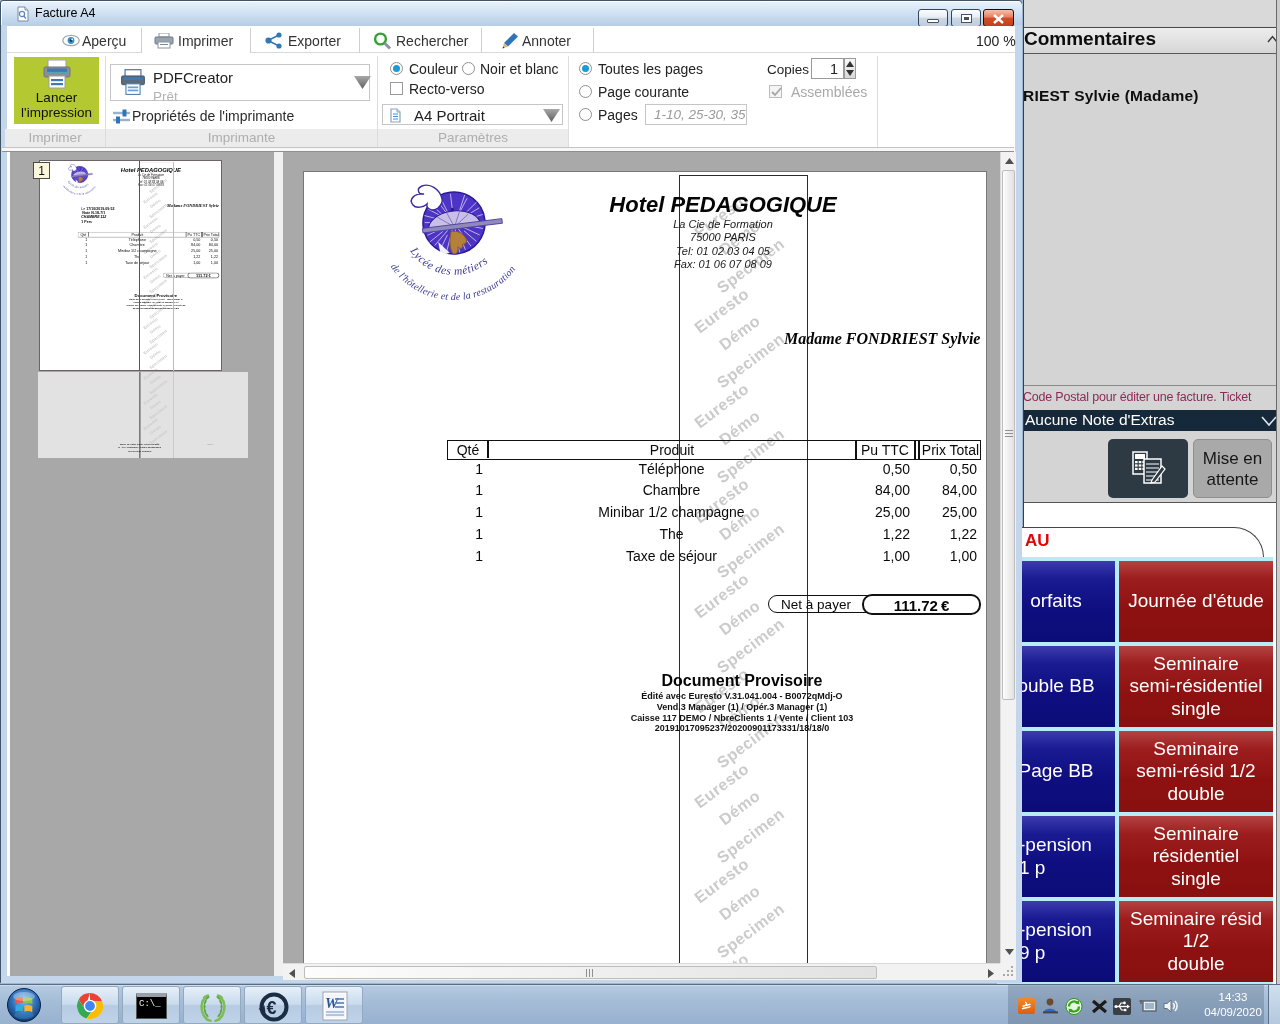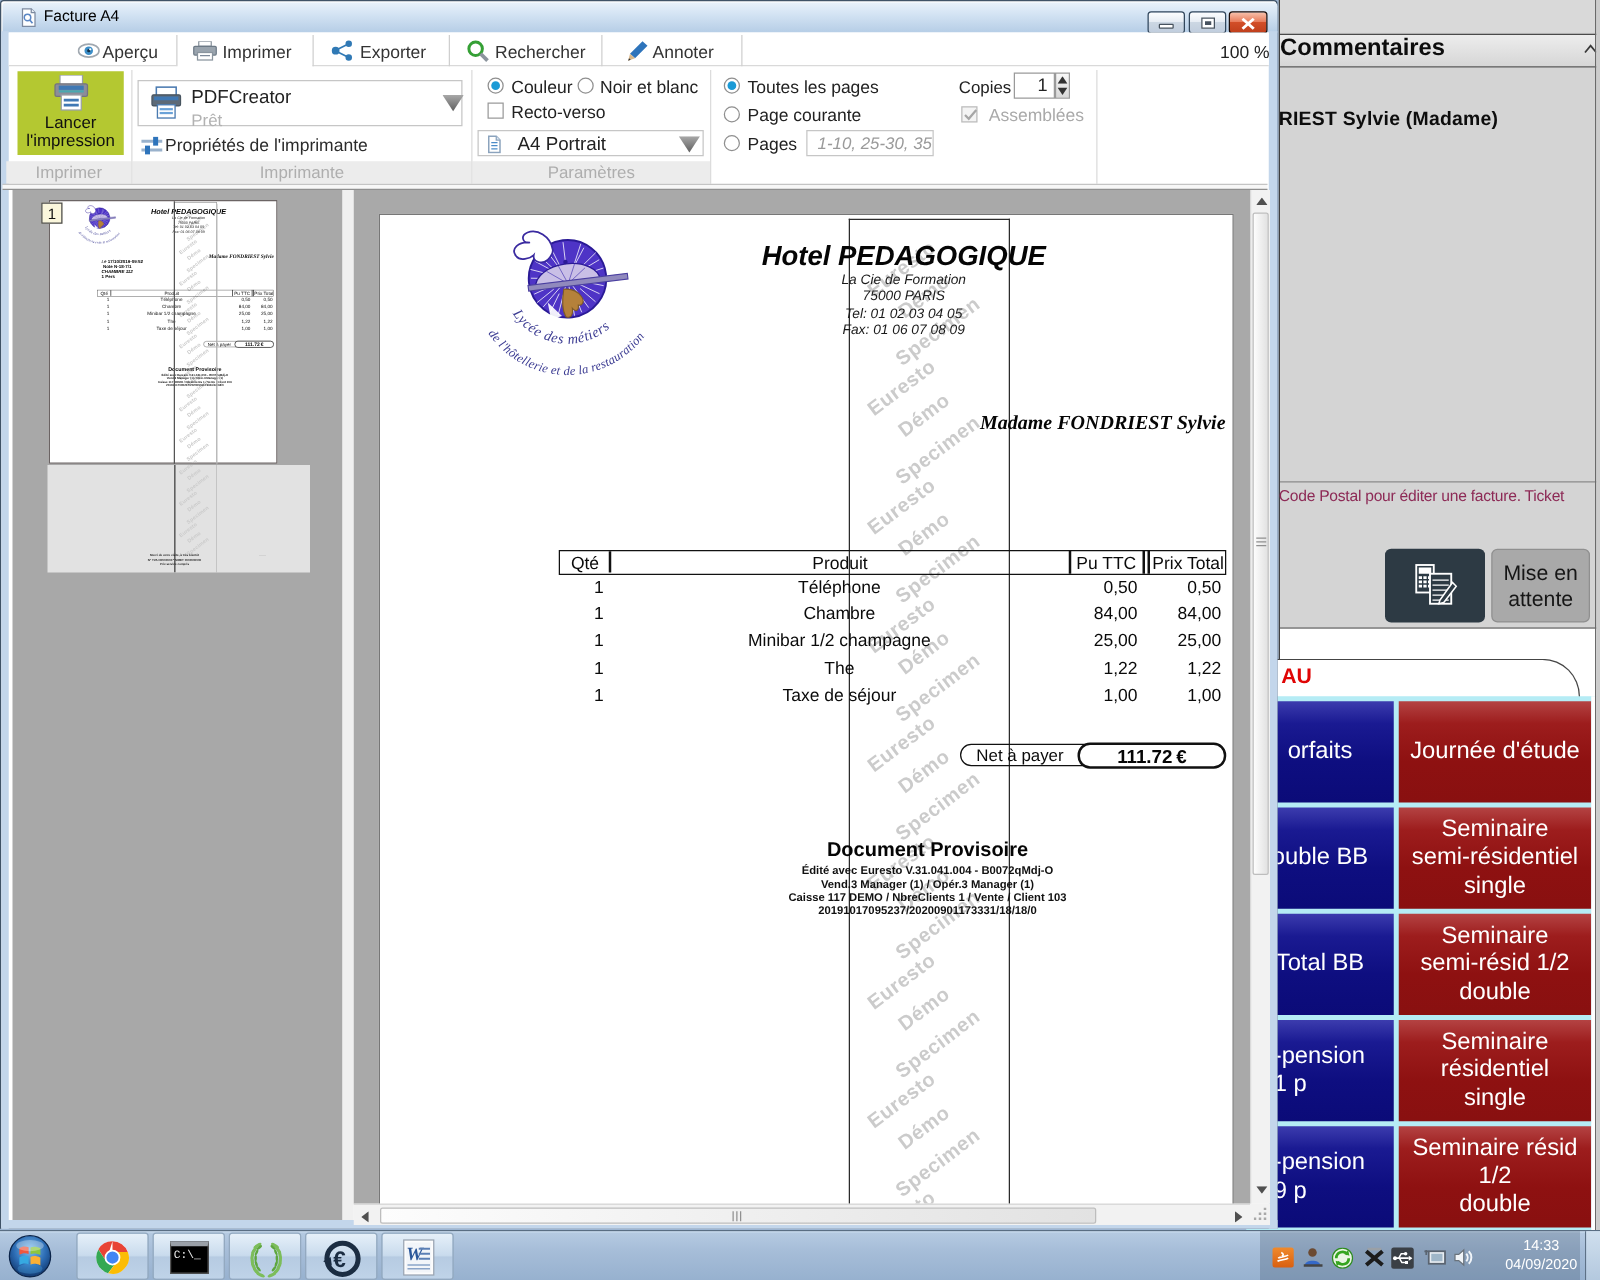--- a/index.html
+++ b/index.html
@@ -45,20 +45,26 @@
 <div id="rwin">
   <div style="position:absolute;left:0;top:0;width:100%;height:26px;background:#d9d9d9;"></div>
   <div class="hdr"></div>
   <div style="position:absolute;left:0;top:28px;font-size:19px;font-weight:bold;color:#0d0d0d;">Commentaires</div>
   <svg class="a" style="left:243px;top:35px;" width="11" height="8">
       <polyline points="1,7 5.5,1.5 10,7" fill="none" stroke="#3a3a3a" stroke-width="1.4"></polyline>
     </svg>
   <div style="position:absolute;left:-1px;top:87px;font-size:15.5px;font-weight:bold;color:#0d0d0d;letter-spacing:.2px;">RIEST Sylvie (Madame)</div>
   <div style="position:absolute;left:0;top:385px;width:100%;height:1px;background:#8a8a8a;"></div>
   <div style="position:absolute;left:-1px;top:390px;font-size:12.5px;letter-spacing:-0.2px;color:#8d2a56;white-space:nowrap;">Code Postal pour éditer une facture. Ticket</div>
+  <div class="navybar">
+      <span style="position:absolute;left:1px;top:1px;">Aucune Note d'Extras</span>
+    <svg class="a" style="left:237px;top:6px;" width="16" height="11">
+        <polyline points="1,1 8,9 15,1" fill="none" stroke="#dfe6ea" stroke-width="1.6"></polyline>
+      </svg>
+  </div>
   <div style="position:absolute;left:84px;top:439px;width:80px;height:59px;background:#2d3a44;border-radius:5px;">
     <svg style="position:absolute;left:22px;top:11px;" width="38" height="38" viewBox="0 0 38 38">
       <rect x="3" y="2" width="14" height="22" fill="#2d3a44" stroke="#fff" stroke-width="1.5"></rect>
       <rect x="5" y="4" width="10" height="5" fill="#fff"></rect>
       <g fill="#fff">
           <rect x="5" y="11" width="2.6" height="2.2"></rect>
           <rect x="8.7" y="11" width="2.6" height="2.2"></rect>
           <rect x="12.4" y="11" width="2.6" height="2.2"></rect>
           <rect x="5" y="14.4" width="2.6" height="2.2"></rect>
           <rect x="8.7" y="14.4" width="2.6" height="2.2"></rect>
@@ -85,21 +91,21 @@
   <div style="position:absolute;left:1px;top:531px;font-size:17px;font-weight:bold;color:#e00505;">AU</div>
 
   <div style="position:absolute;left:-27px;top:557px;width:284px;height:427px;background:#b5ecf5;"></div>
   <div class="gridbtn bluebtn" style="left:-27px;top:646px;width:118px;height:81px;">
       <span>ouble BB</span>
     </div>
   <div class="gridbtn bluebtn" style="left:-27px;top:561px;width:118px;height:81px;">
       <span>orfaits</span>
     </div>
   <div class="gridbtn bluebtn" style="left:-27px;top:731px;width:118px;height:81px;">
-      <span>Total BB</span>
+      <span>Page BB</span>
     </div>
   <div class="gridbtn bluebtn" style="left:-27px;top:816px;width:118px;height:81px;align-items:flex-start;padding-left:22px;text-align:left;">
       <span>-pension</span>
       <span>1 p</span>
     </div>
   <div class="gridbtn bluebtn" style="left:-27px;top:901px;width:118px;height:81px;align-items:flex-start;padding-left:22px;text-align:left;">
       <span>-pension</span>
       <span>9 p</span>
     </div>
   <div class="gridbtn redbtn" style="left:95px;top:561px;width:154px;height:81px;">

